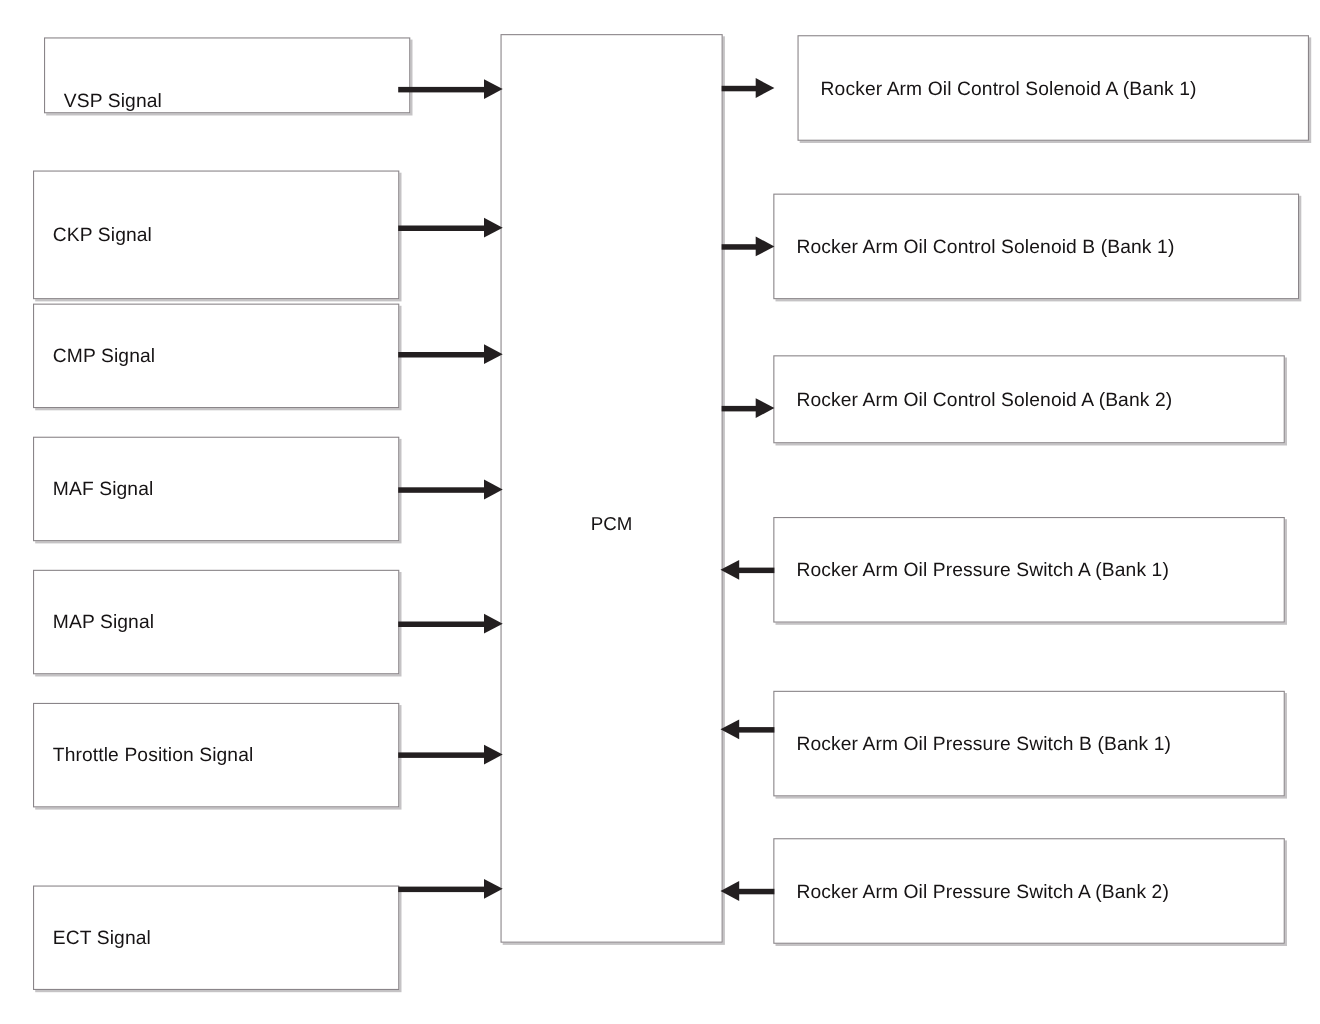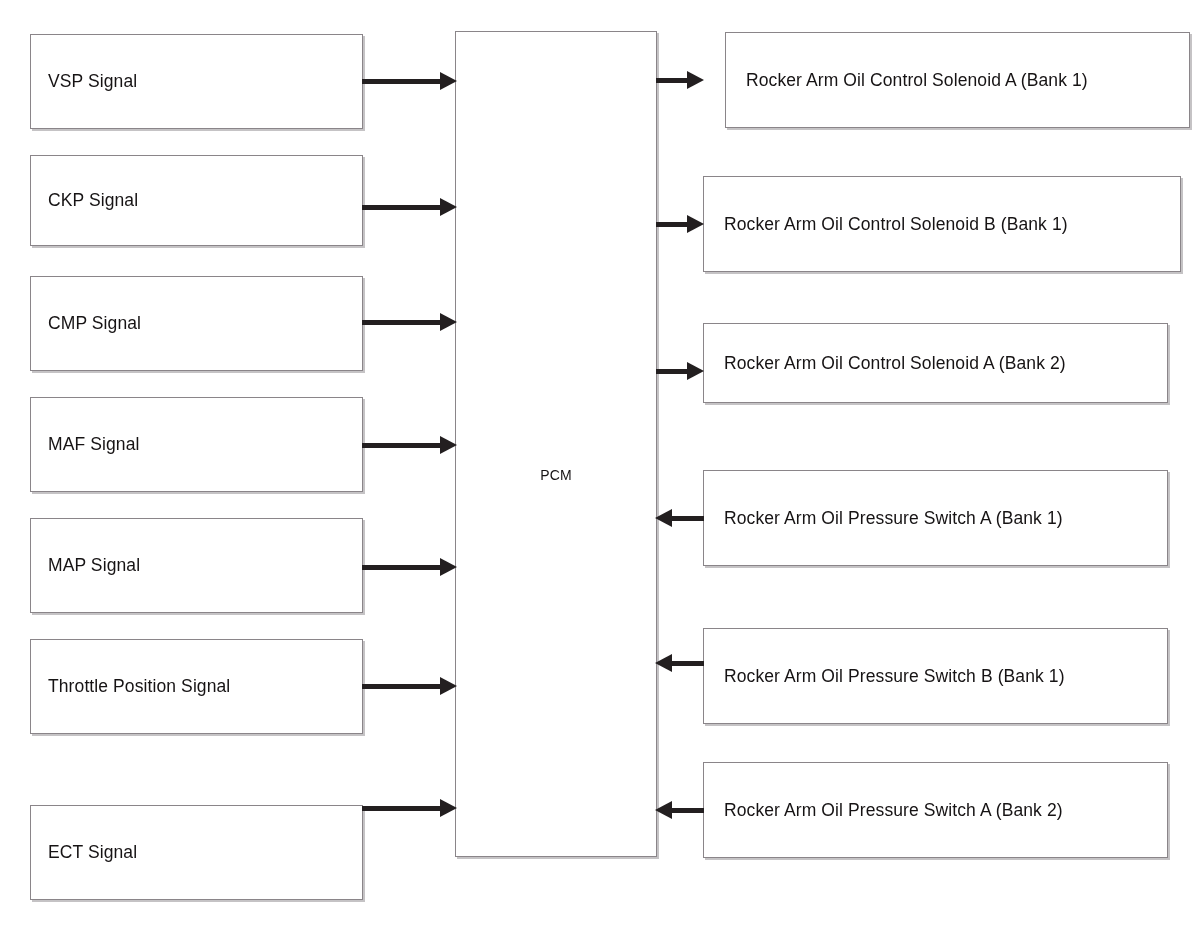--- a/index.html
+++ b/index.html
@@ -80,44 +80,44 @@
   .arrow.to-right .shaft { left: 0; right: 16px; }
   .arrow.to-right .head  { right: 0; border-left: 17px solid #231f20; }
   .arrow.to-left  .shaft { right: 0; left: 16px; }
   .arrow.to-left  .head  { left: 0;  border-right: 17px solid #231f20; }
 </style>
 </head>
 <body>
 
 <div id="diagram">
 
-  <div class="block left" style="left:30px; top:34px; width:333px; height:95px;">
+  <div class="block left" style="left:40px; top:34px; width:333px; height:69px;align-items:flex-end;">
     <span class="block-label">VSP Signal</span>
   </div>
-  <div class="block left" style="left:30px; top:155px; width:333px; height:91px;">
+  <div class="block left" style="left:30px; top:155px; width:333px; height:117px;">
     <span class="block-label">CKP Signal</span>
   </div>
   <div class="block left" style="left:30px; top:276px; width:333px; height:95px;">
     <span class="block-label">CMP Signal</span>
   </div>
   <div class="block left" style="left:30px; top:518px; width:333px; height:95px;">
     <span class="block-label">MAP Signal</span>
   </div>
   <div class="block left" style="left:30px; top:397px; width:333px; height:95px;">
     <span class="block-label">MAF Signal</span>
   </div>
   <div class="block left" style="left:30px; top:639px; width:333px; height:95px;">
     <span class="block-label">Throttle Position Signal</span>
   </div>
   <div class="block left" style="left:30px; top:805px; width:333px; height:95px;">
     <span class="block-label">ECT Signal</span>
   </div>
 
   <div class="block center" style="left:455px; top:31px; width:202px; height:826px;">
-    <span class="block-label" style="top:435px; font-size:14px;">PCM</span>
+    <span class="block-label" style="top:435px; font-size:17px;">PCM</span>
   </div>
 
   <div class="block right" style="left:703px; top:32px; width:465px; height:96px;margin-left:22px;">
     <span class="block-label">Rocker Arm Oil Control Solenoid A (Bank 1)</span>
   </div>
   <div class="block right" style="left:703px; top:176px; width:478px; height:96px;">
     <span class="block-label">Rocker Arm Oil Control Solenoid B (Bank 1)</span>
   </div>
   <div class="block right" style="left:703px; top:323px; width:465px; height:80px;">
     <span class="block-label">Rocker Arm Oil Control Solenoid A (Bank 2)</span>

